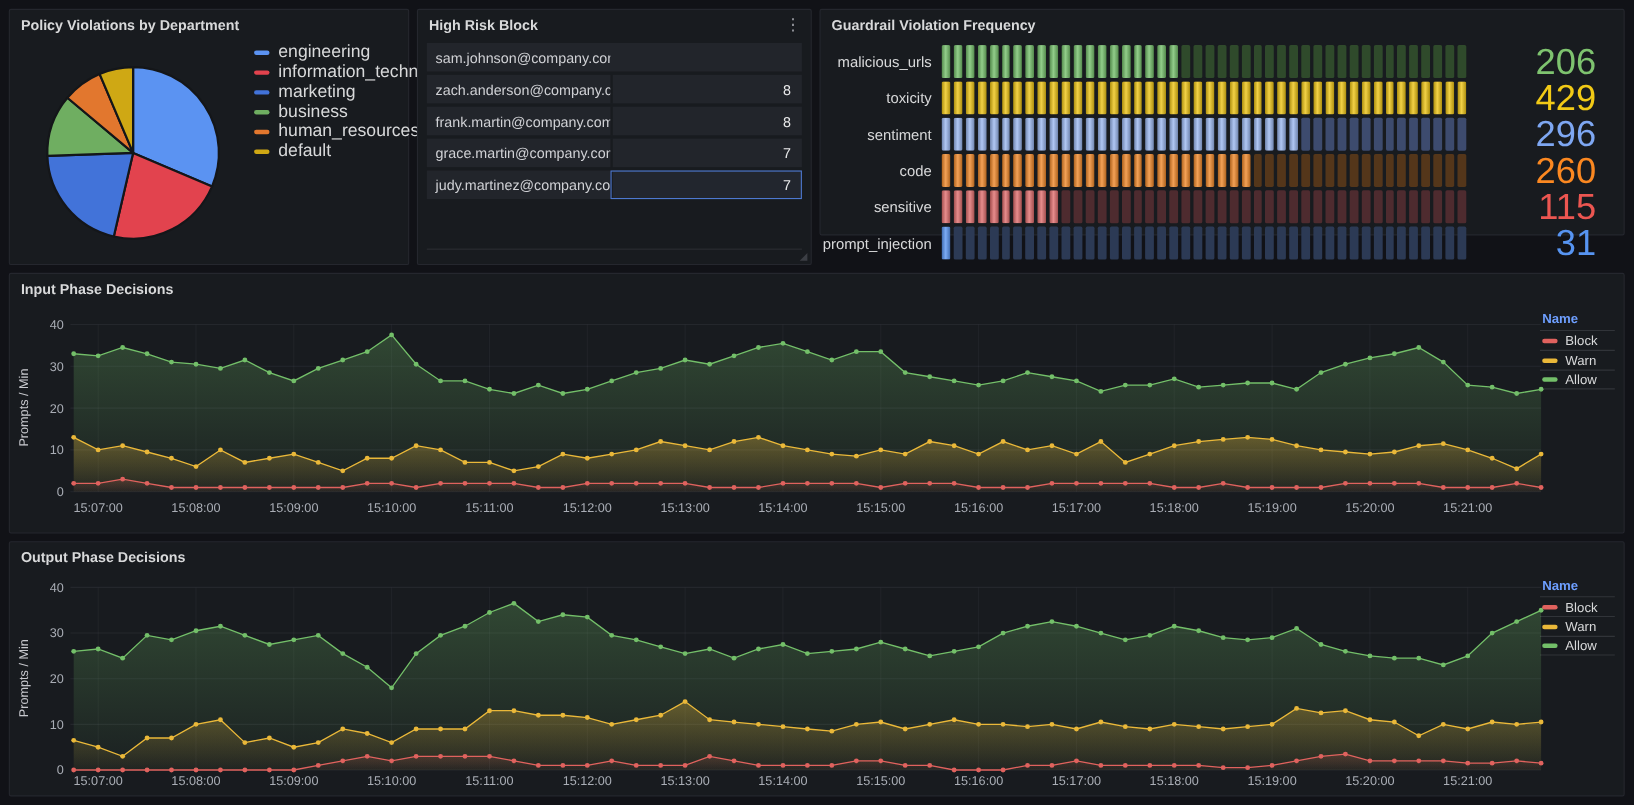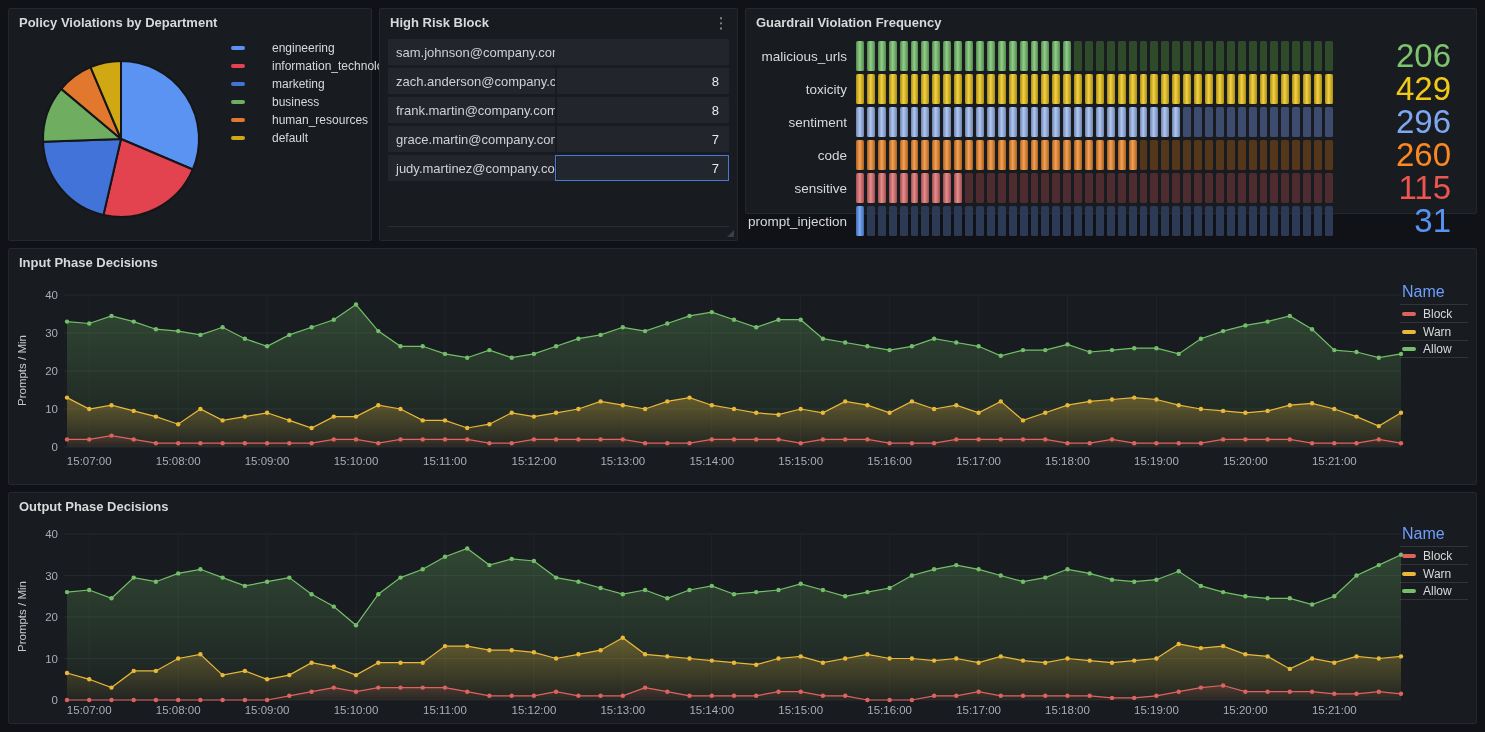--- a/index.html
+++ b/index.html
@@ -6,21 +6,21 @@
   html,body { width:1485px; height:732px; background:#111217; overflow:hidden;
               font-family:"Liberation Sans", sans-serif; }
   .panel { position:absolute; background:#181b1f; border:1px solid #25272e; border-radius:2px; }
   .panel-title { position:absolute; top:6px; left:10px; font-size:13px; font-weight:600; color:#d8d9da; cursor:pointer; white-space:nowrap; }
 
   
   .pie-svg { position:absolute; left:0; top:0; }
   .pie-legend { position:absolute; left:222px; top:30px; list-style:none; }
   .pie-legend li { display:flex; align-items:center; gap:8px; height:18px; cursor:pointer; }
   .swatch { width:14px; height:4px; border-radius:2px; flex:0 0 auto; }
-  .pie-legend .lbl { font-size:12px; color:#d8d9da;margin-left:19px; }
+  .pie-legend .lbl { font-size:16px; color:#d8d9da; }
 
   
   .kebab { position:absolute; top:4px; right:8px; width:16px; height:20px; color:#9d9fa6; font-size:15px; line-height:20px; text-align:center; cursor:pointer; }
   .tbl { position:absolute; left:8px; right:8px; top:30px; }
   .tbl-head { display:flex; height:24px; align-items:center; font-size:13px; font-weight:700; color:#ffffff; }
   .tbl-head .c-user { flex:0 0 49%; padding-left:8px; cursor:pointer; }
   .tbl-head .c-val  { flex:1; text-align:right; padding-right:10px; cursor:pointer; }
   .t-row { display:flex; height:26px; margin-bottom:3px; background:#22252b; align-items:stretch; font-size:13px; color:#d0d1d5; cursor:pointer; }
   .t-row .c-user { flex:0 0 49%; padding-left:8px; display:flex; align-items:center; overflow:hidden; white-space:nowrap; }
   .t-row .c-val  { flex:1; display:flex; align-items:center; justify-content:flex-end; padding-right:10px; border-left:2px solid #181b1f; color:#e8e9ea; font-weight:500; }
@@ -35,21 +35,21 @@
   .g-cells { width:477px; display:flex; gap:3px; }
   .g-cell { flex:1; border-radius:1.5px; }
   .g-cell.lit { background-image:linear-gradient(90deg, rgba(0,0,0,.28) 0%, rgba(255,255,255,.22) 46%, rgba(0,0,0,.28) 100%); }
   .g-value { flex:1; text-align:right; font-size:33px; line-height:30px; font-weight:400; }
 
   
   .ts-svg { position:absolute; left:0; top:0; }
   .ts-ylabel { position:absolute; left:6px; width:14px; display:flex; align-items:center; justify-content:center;
                writing-mode:vertical-rl; transform:rotate(180deg); font-size:11.5px; color:#c7c8cd; }
   .ts-legend { position:absolute; right:8px; width:68px; }
-  .ts-legend .hdr { font-size:16px; font-weight:400; color:#6e9fff; padding:0 0 3px 2px; cursor:pointer; }
+  .ts-legend .hdr { font-size:12px; font-weight:700; color:#6e9fff; padding:0 0 3px 2px; cursor:pointer; }
   .ts-legend .item { display:flex; align-items:center; gap:7px; height:18px; border-top:1px solid rgba(204,204,220,.14); cursor:pointer; padding-left:2px; }
   .ts-legend .item:last-child { border-bottom:1px solid rgba(204,204,220,.14); }
   .ts-legend .lbl { font-size:12px; color:#d8d9da; }
 </style>
 </head>
 <body>
 
 <section class="panel" style="left:8px; top:8px; width:364px; height:233px;">
   <div class="panel-title">Policy Violations by Department</div>
   <svg class="pie-svg" id="pie-svg" width="362" height="231">

